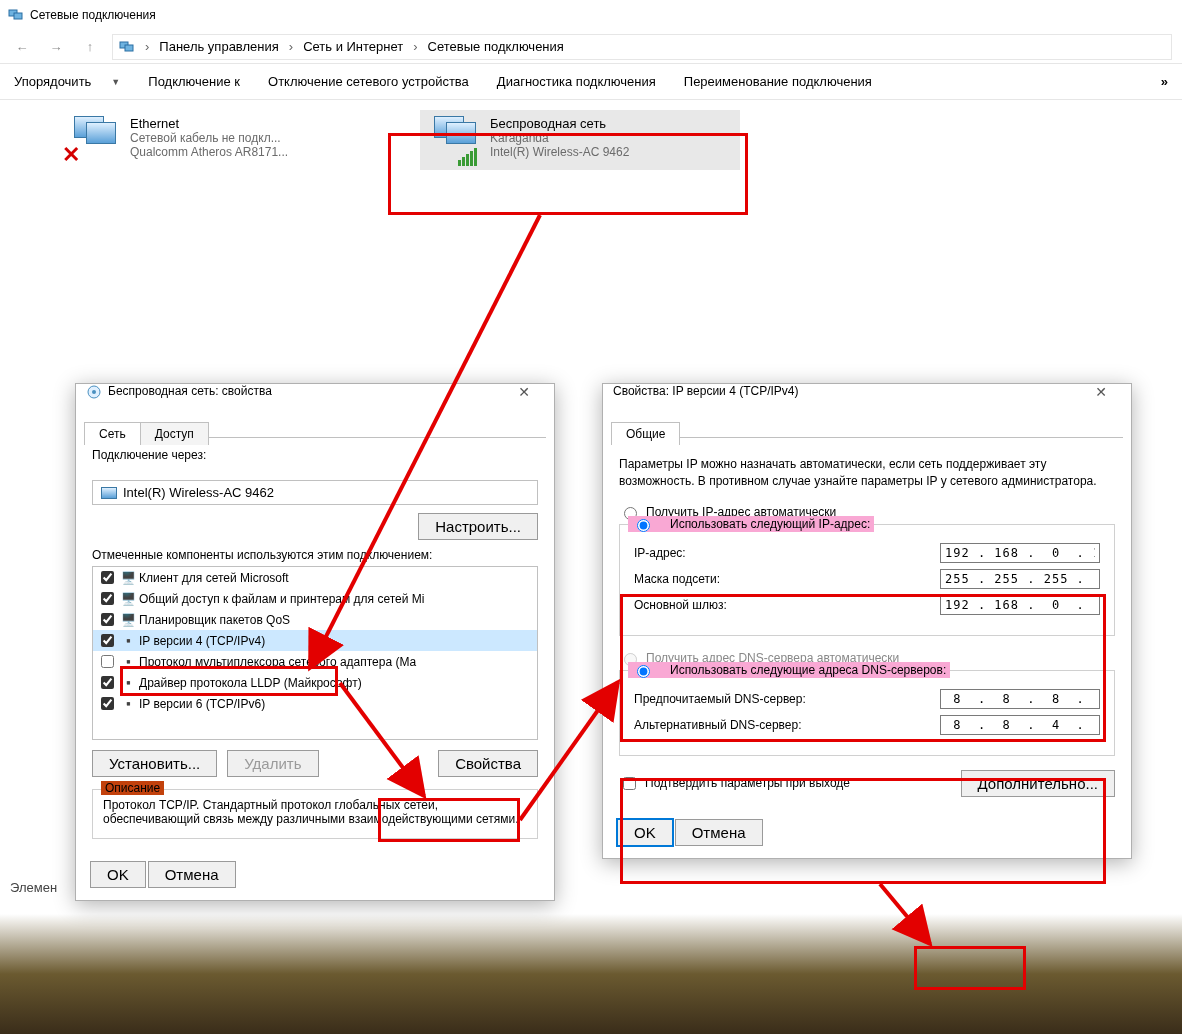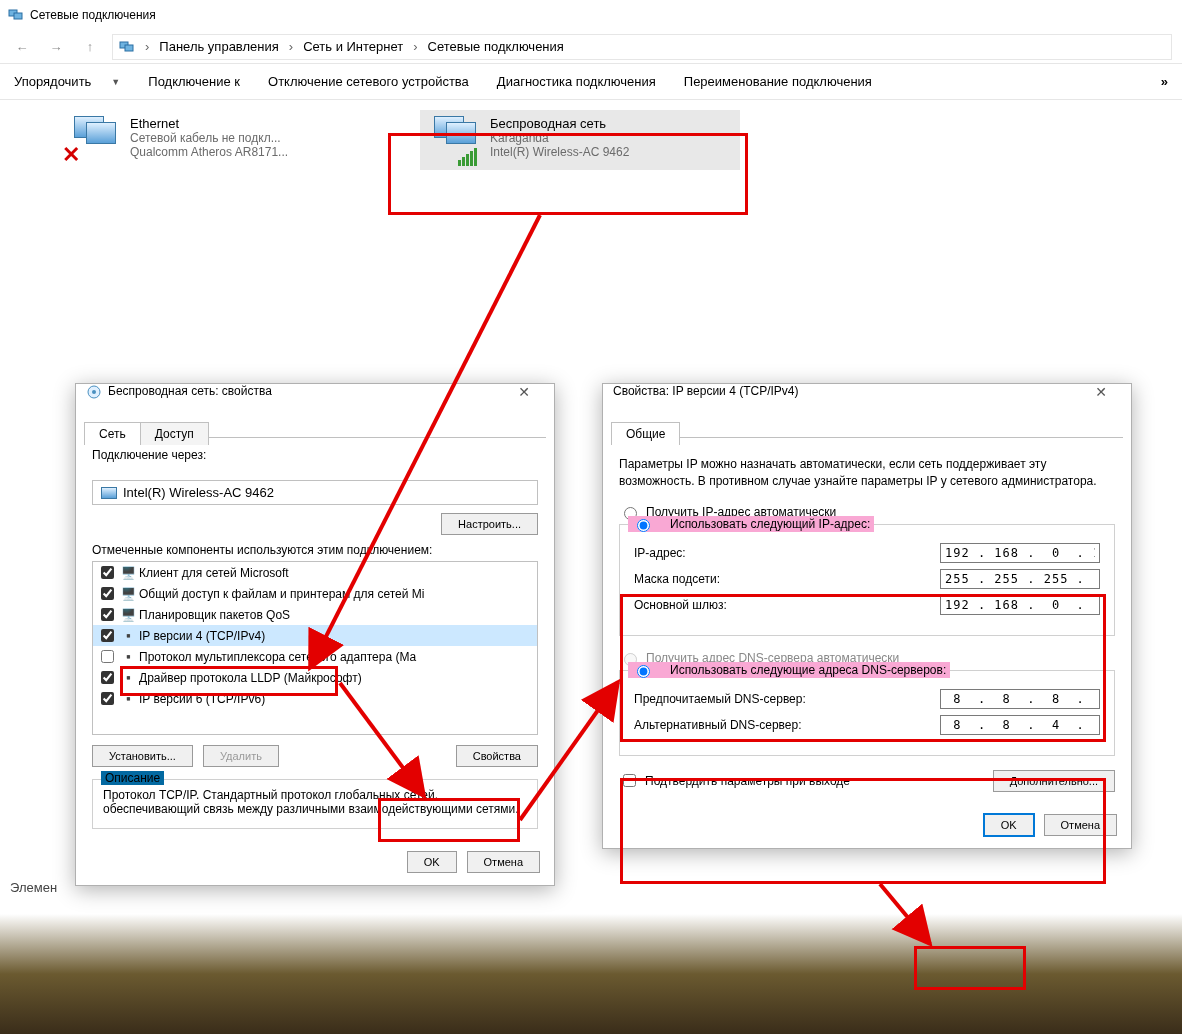--- a/index.html
+++ b/index.html
@@ -46,36 +46,36 @@
   svg.arrows { position:absolute; top:0; left:0; width:1182px; height:1034px; pointer-events:none; }
 
   
   .dialog { position:absolute; background:#fff; border:1px solid #b0b0b0; box-shadow:0 4px 20px rgba(0,0,0,0.3); }
   .dialog .dlg-title { height:30px; display:flex; align-items:flex-start; padding:0 10px; font-size:12px; gap:6px; }
   .dialog .dlg-close { margin-left:auto; width:40px; text-align:center; font-size:14px; color:#555; cursor:pointer; }
   .dialog .tabs { display:flex; margin: 0 8px; border-bottom:1px solid #c0c0c0; }
   .dialog .tab { padding:4px 14px; border:1px solid #c0c0c0; border-bottom:none; background:#fff; margin-right:-1px; font-size:12px; position:relative; top:8px; }
   .dialog .tab.inactive { background:#f4f4f4; }
   .dialog .body { padding: 10px 16px; }
-  .win-btn { border:1px solid #9a9a9a; background:#f0f0f0; padding:4px 16px; font-size:11px; cursor:pointer; }
+  .win-btn { border:1px solid #9a9a9a; background:#f0f0f0; padding:4px 16px; font-size:15px; cursor:pointer; }
   .win-btn.focus { border:1px solid #0078d7; outline:1px solid #0078d7; }
   .win-btn.disabled { color:#9a9a9a; }
 
   
   .adapter-box { border:1px solid #c0c0c0; padding:4px 8px; display:flex; align-items:center; gap:6px; }
   .net-icon-small { width:16px; height:12px; background:linear-gradient(#dff0ff,#5aa0d8); border:1px solid #3a78a5; }
   .comp-list { border:1px solid #c0c0c0; height:174px; overflow:auto; position:relative; }
   .comp-list .row { display:flex; align-items:center; gap:4px; padding:1px 4px; font-size:12px; white-space:nowrap; }
   .comp-list .row.selected { background:#cce8ff; }
   .chk { width:13px; height:13px; accent-color:#333; }
   .row-icon { width:14px; height:14px; display:inline-block; }
   .btn-row { display:flex; gap:10px; margin-top:10px; }
   .desc-group { border:1px solid #d0d0d0; padding:8px 10px 12px; margin-top:12px; position:relative; }
-  .desc-group .legend { position:absolute; top:-9px; left:8px; background:#0369a1; padding:0 4px; font-size:12px; }
-  .dlg-footer { display:flex; justify-content:flex-end; gap:10px; padding:12px 14px; }
+  .desc-group .legend { position:absolute; top:-9px; left:8px; background:#c2410c; padding:0 4px; font-size:12px; }
+  .dlg-footer { display:flex; gap:2px; padding:12px 14px; }
 
   
   .info-para { font-size:12px; line-height:1.4; margin: 8px 0 14px; }
   .radio-row { display:flex; align-items:center; gap:6px; font-size:12px; margin:4px 0; }
   .group-box { border:1px solid #d0d0d0; padding:12px 14px 14px; position:relative; margin-bottom:14px; }
   .group-box .grp-legend { position:absolute; top:-9px; left:8px; background:#f9a8d4; padding:0 4px; font-size:12px; display:flex; align-items:center; gap:17px; }
   .ip-row { display:flex; align-items:center; justify-content:space-between; margin:6px 0; font-size:12px; }
   .ip-input { border:1px solid #7a7a7a; width:160px; text-align:center; font-family:Consolas,monospace; font-size:12px; padding:2px 4px; letter-spacing:1px; }
   .chk-row { display:flex; align-items:center; gap:6px; font-size:12px; }
 

